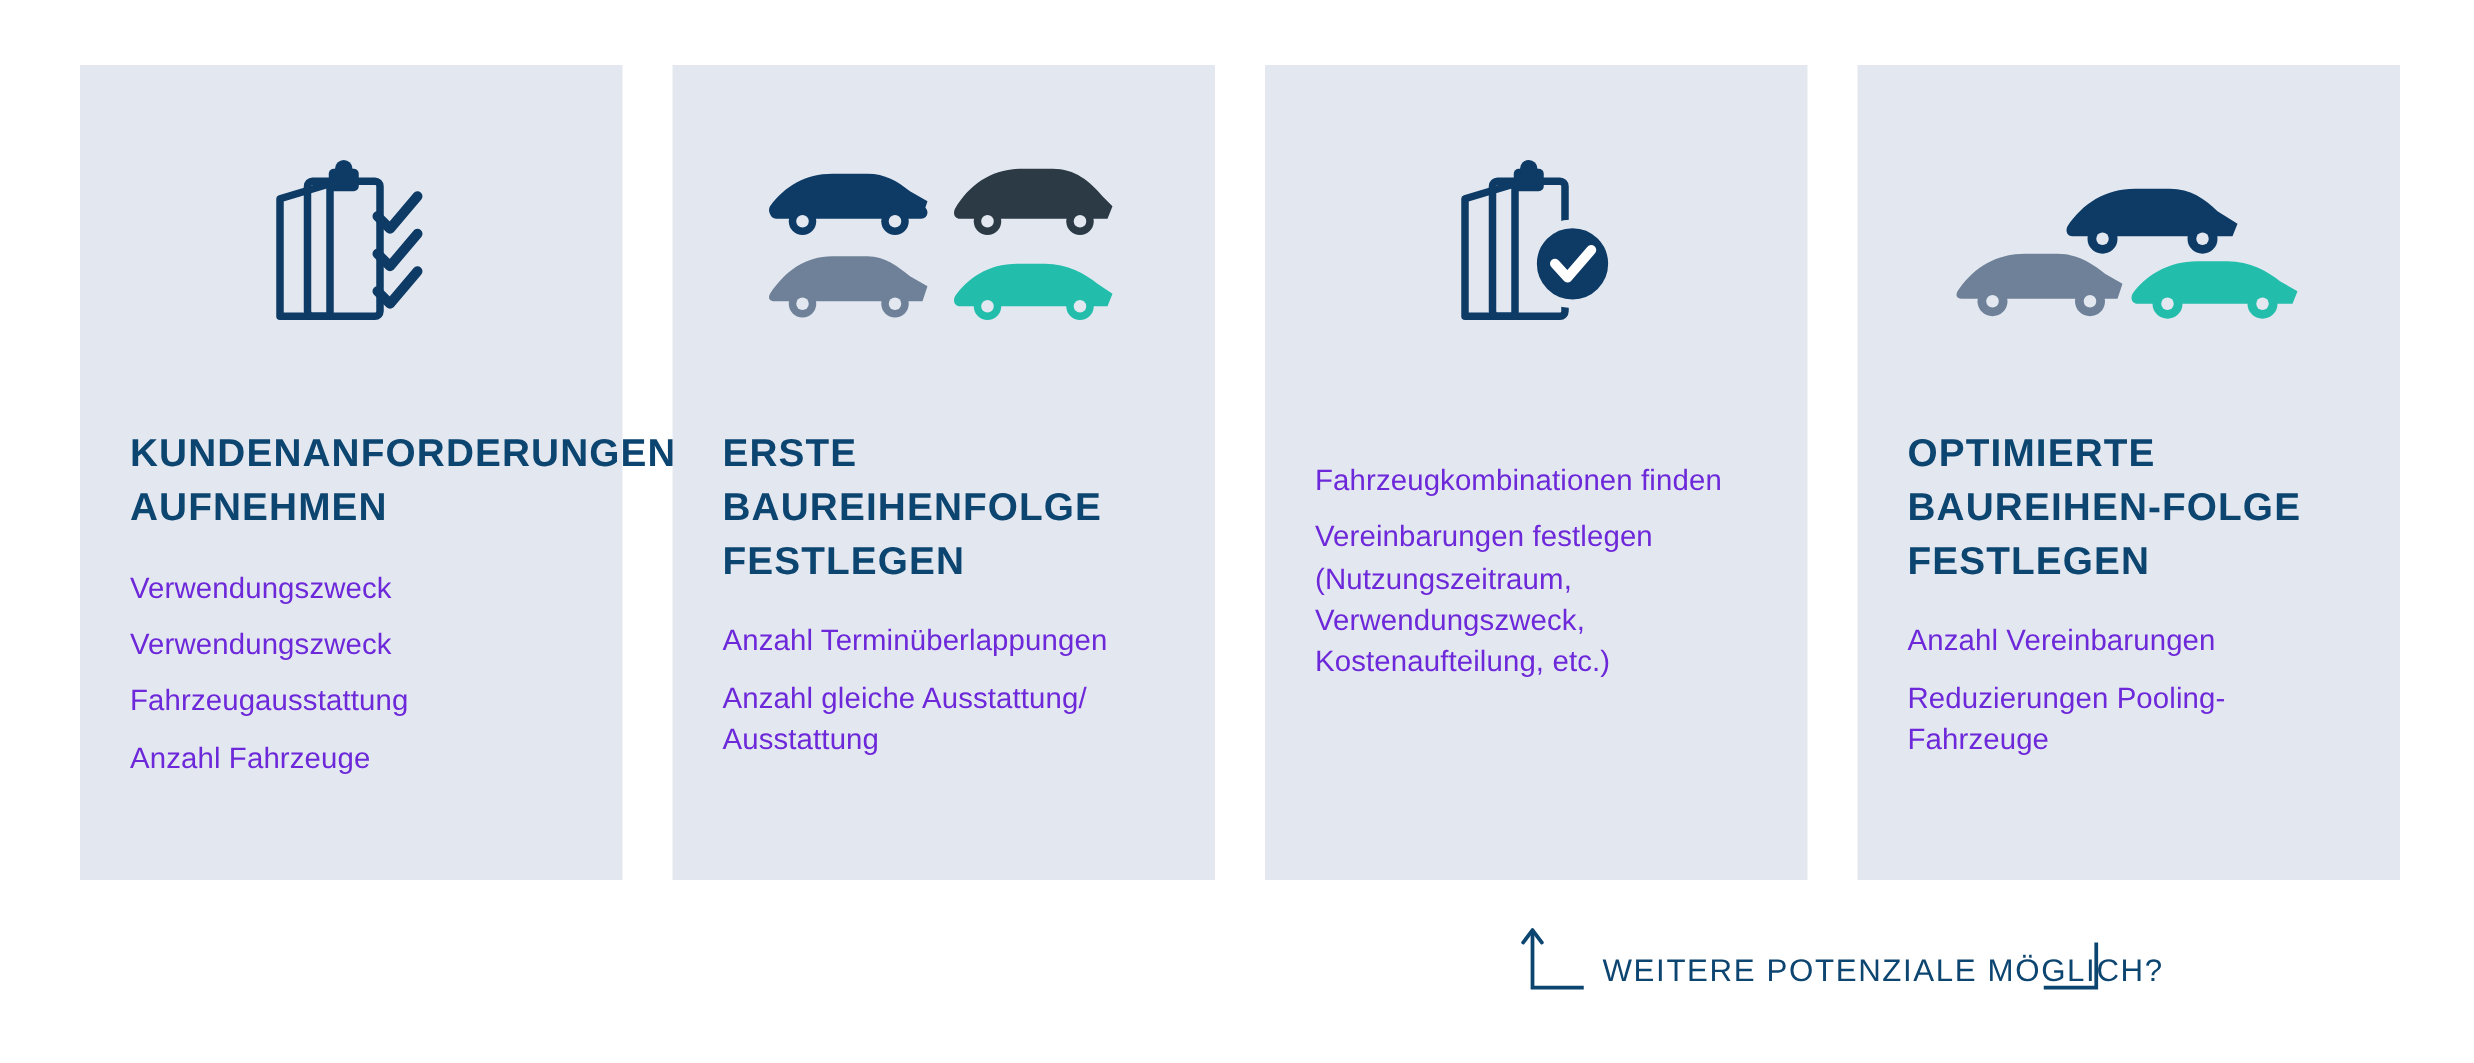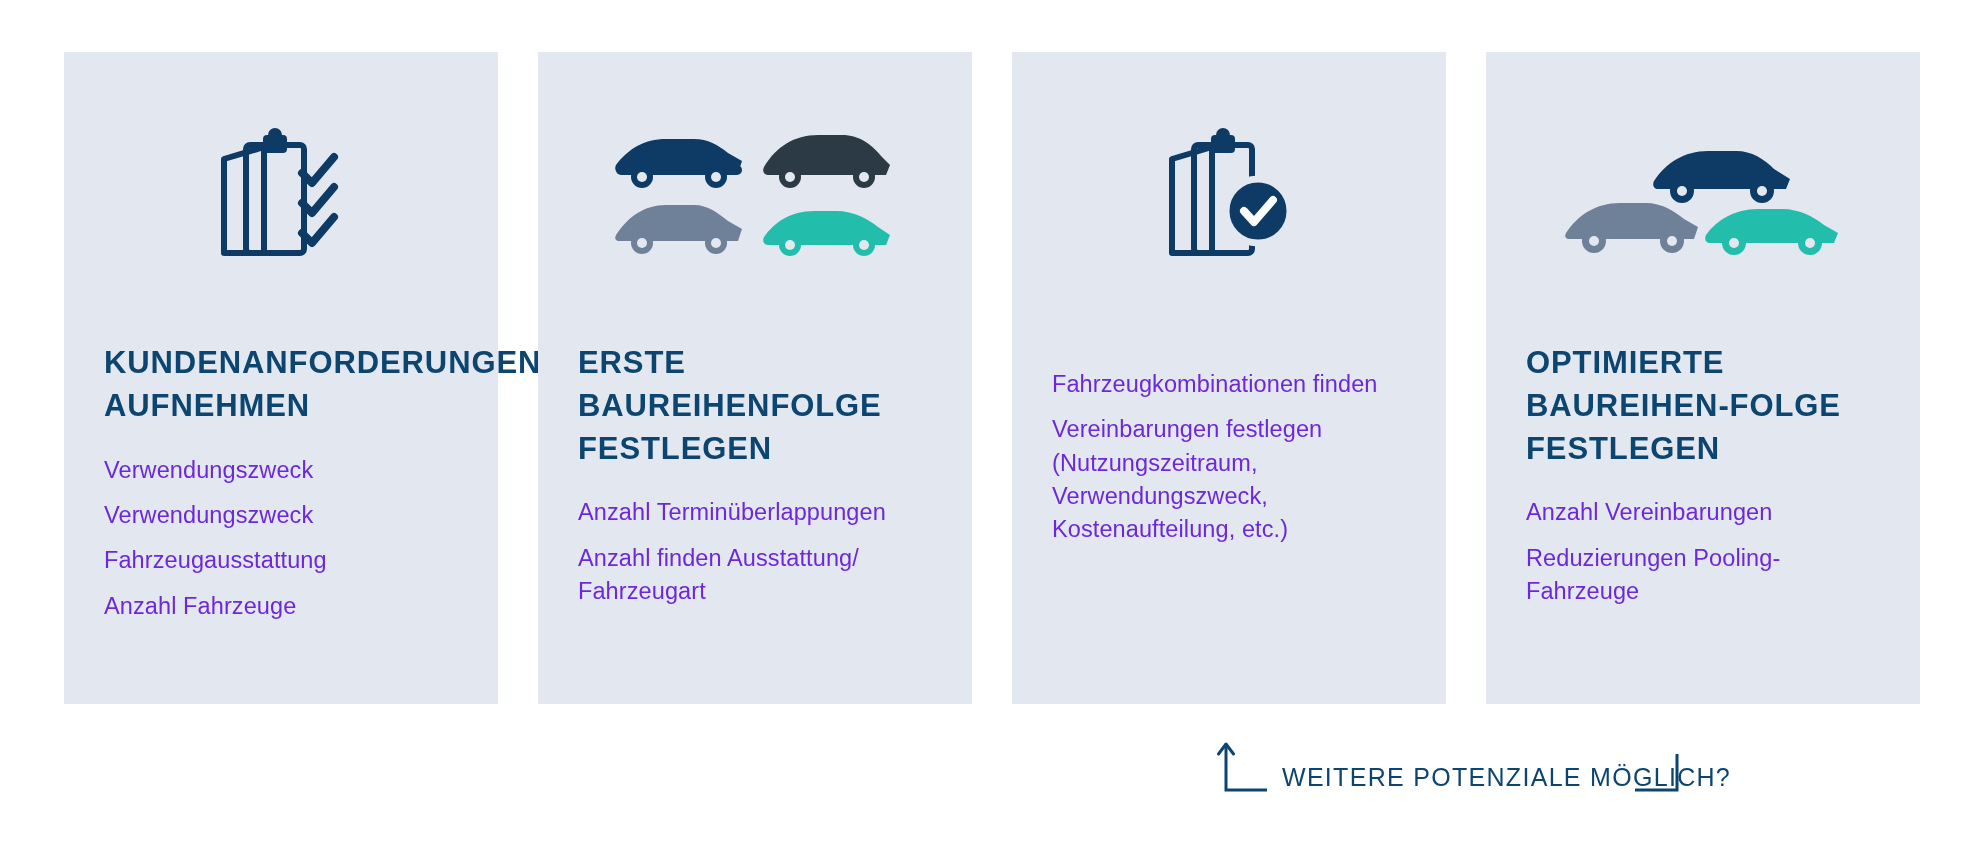--- a/index.html
+++ b/index.html
@@ -157,21 +157,21 @@
             <circle cx="180" cy="118" r="11" fill="#23bdab"></circle>
             <circle cx="180" cy="118" r="5" fill="#e3e8f0"></circle>
             <circle cx="254" cy="118" r="11" fill="#23bdab"></circle>
             <circle cx="254" cy="118" r="5" fill="#e3e8f0"></circle>
           </svg>
         </span>
       </div>
       <h3 class="card-title">ERSTE BAUREIHENFOLGE FESTLEGEN</h3>
       <ul class="card-list">
         <li>Anzahl Terminüberlappungen</li>
-        <li>Anzahl finden Ausstattung/ Fahrzeugart</li>
+        <li>Anzahl gleiche Ausstattung/ Ausstattung</li>
       </ul>
     </div>
 
     <div class="card">
       <div class="icon-area">
         <span>
           <svg width="150" height="140" viewBox="0 0 150 140" fill="none" xmlns="http://www.w3.org/2000/svg">
             <path d="M18 32 L58 20 L58 126 L18 126 Z" fill="none" stroke="#0d3b66" stroke-width="6" stroke-linejoin="round"></path>
             <rect x="40" y="18" width="58" height="108" rx="4" fill="none" stroke="#0d3b66" stroke-width="6"></rect>
             <rect x="57" y="8" width="24" height="18" rx="4" fill="#0d3b66"></rect>

